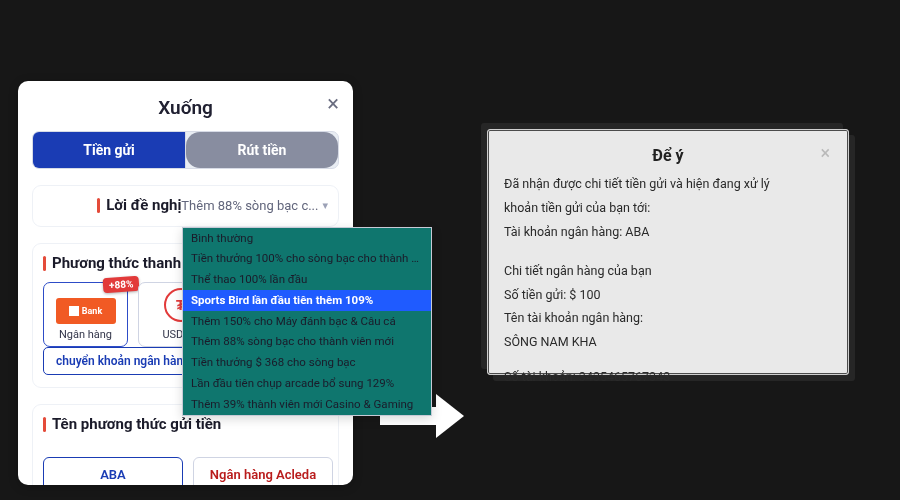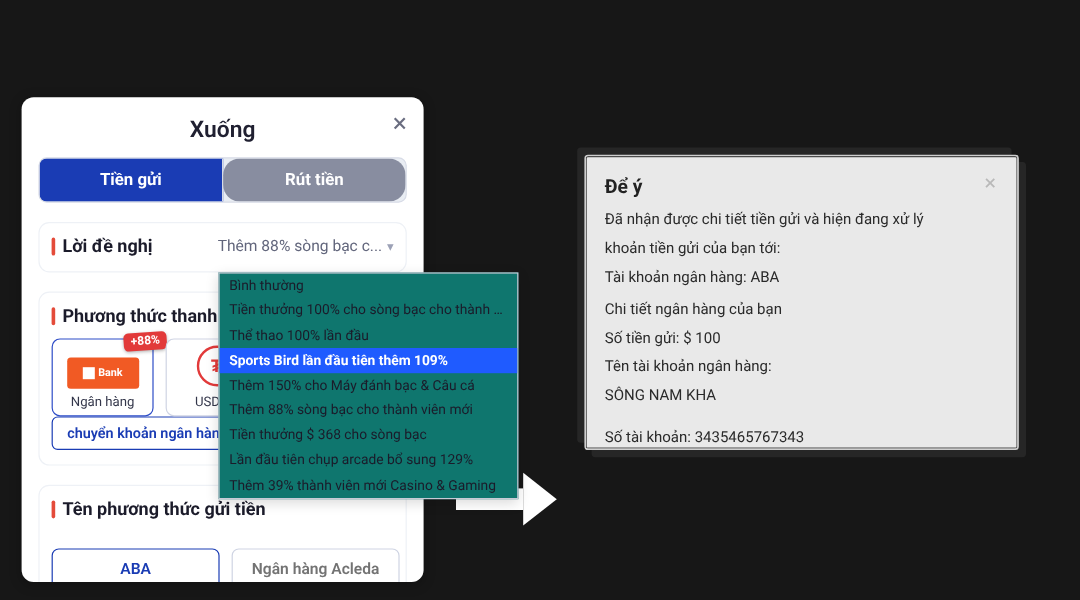--- a/index.html
+++ b/index.html
@@ -70,22 +70,21 @@
 
   .section {
     margin-top: 16px;
     padding: 10px 10px 12px 10px;
     border: 1px solid #eef1f6;
     border-radius: 9px;
   }
   .section-row {
     display: flex;
     align-items: center;
-    justify-content: space-between;
-    gap: 20px;
+    justify-content: flex-end;
   }
   .section-head {
     display: flex;
     align-items: center;
     gap: 6px;
     font-size: 15px;
     font-weight: 700;
     color: #1b1b2a;
   }
   .section-head::before {
@@ -175,21 +174,21 @@
     display:flex; gap:10px; margin-top:24px;
   }
   .bank-opt {
     flex:0 0 auto;
     width: 140px;
     height: 34px;
     border:1.5px solid #cfd4e3;
     border-radius:6px;
     display:flex;align-items:center;justify-content:center;
     font-size:13px; font-weight:600;
-    color:#737373;
+    color:#b91c1c;
   }
   .bank-opt.sel { border-color:#1a3cb4; color:#1a3cb4; }
 
   
   .dropdown {
     position:absolute;
     left:182px;
     top:227px;
     width:250px;
     background:#0f766e;
@@ -246,20 +245,21 @@
       -6px -6px 0 0 #262626,
       6px 6px 0 0 #262626,
       0 0 0 1px #4b4b4b inset;
     font-size:12.5px;
     color:#2a2a2a;
     padding:12px 16px;
   }
   .right-header {
     display:flex;
     align-items:center;
+    justify-content:center;
     position:relative;
     height:26px;
     margin-bottom:8px;
   }
   .right-title {
     font-size:16px; font-weight:700; color:#222;
   }
   .right-close {
     position:absolute; right:2px; top:0;
     font-size:18px; color:#b9b9b9; cursor:pointer;
@@ -336,19 +336,19 @@
 
 <div class="right-card">
   <div class="right-header">
     <span class="right-title">Để ý</span>
     <span class="right-close">×</span>
   </div>
   <div class="right-body">
     <p>Đã nhận được chi tiết tiền gửi và hiện đang xử lý</p>
     <p>khoản tiền gửi của bạn tới:</p>
     <p>Tài khoản ngân hàng: ABA</p>
-    <p style="margin-top:10px">Chi tiết ngân hàng của bạn</p>
+    <p style="margin-top:22px">Chi tiết ngân hàng của bạn</p>
     <p>Số tiền gửi: $ 100</p>
     <p>Tên tài khoản ngân hàng:</p>
     <p>SÔNG NAM KHA</p>
     <p style="margin-top:18px">Số tài khoản: 3435465767343</p>
   </div>
 </div>
 
 </body></html>

